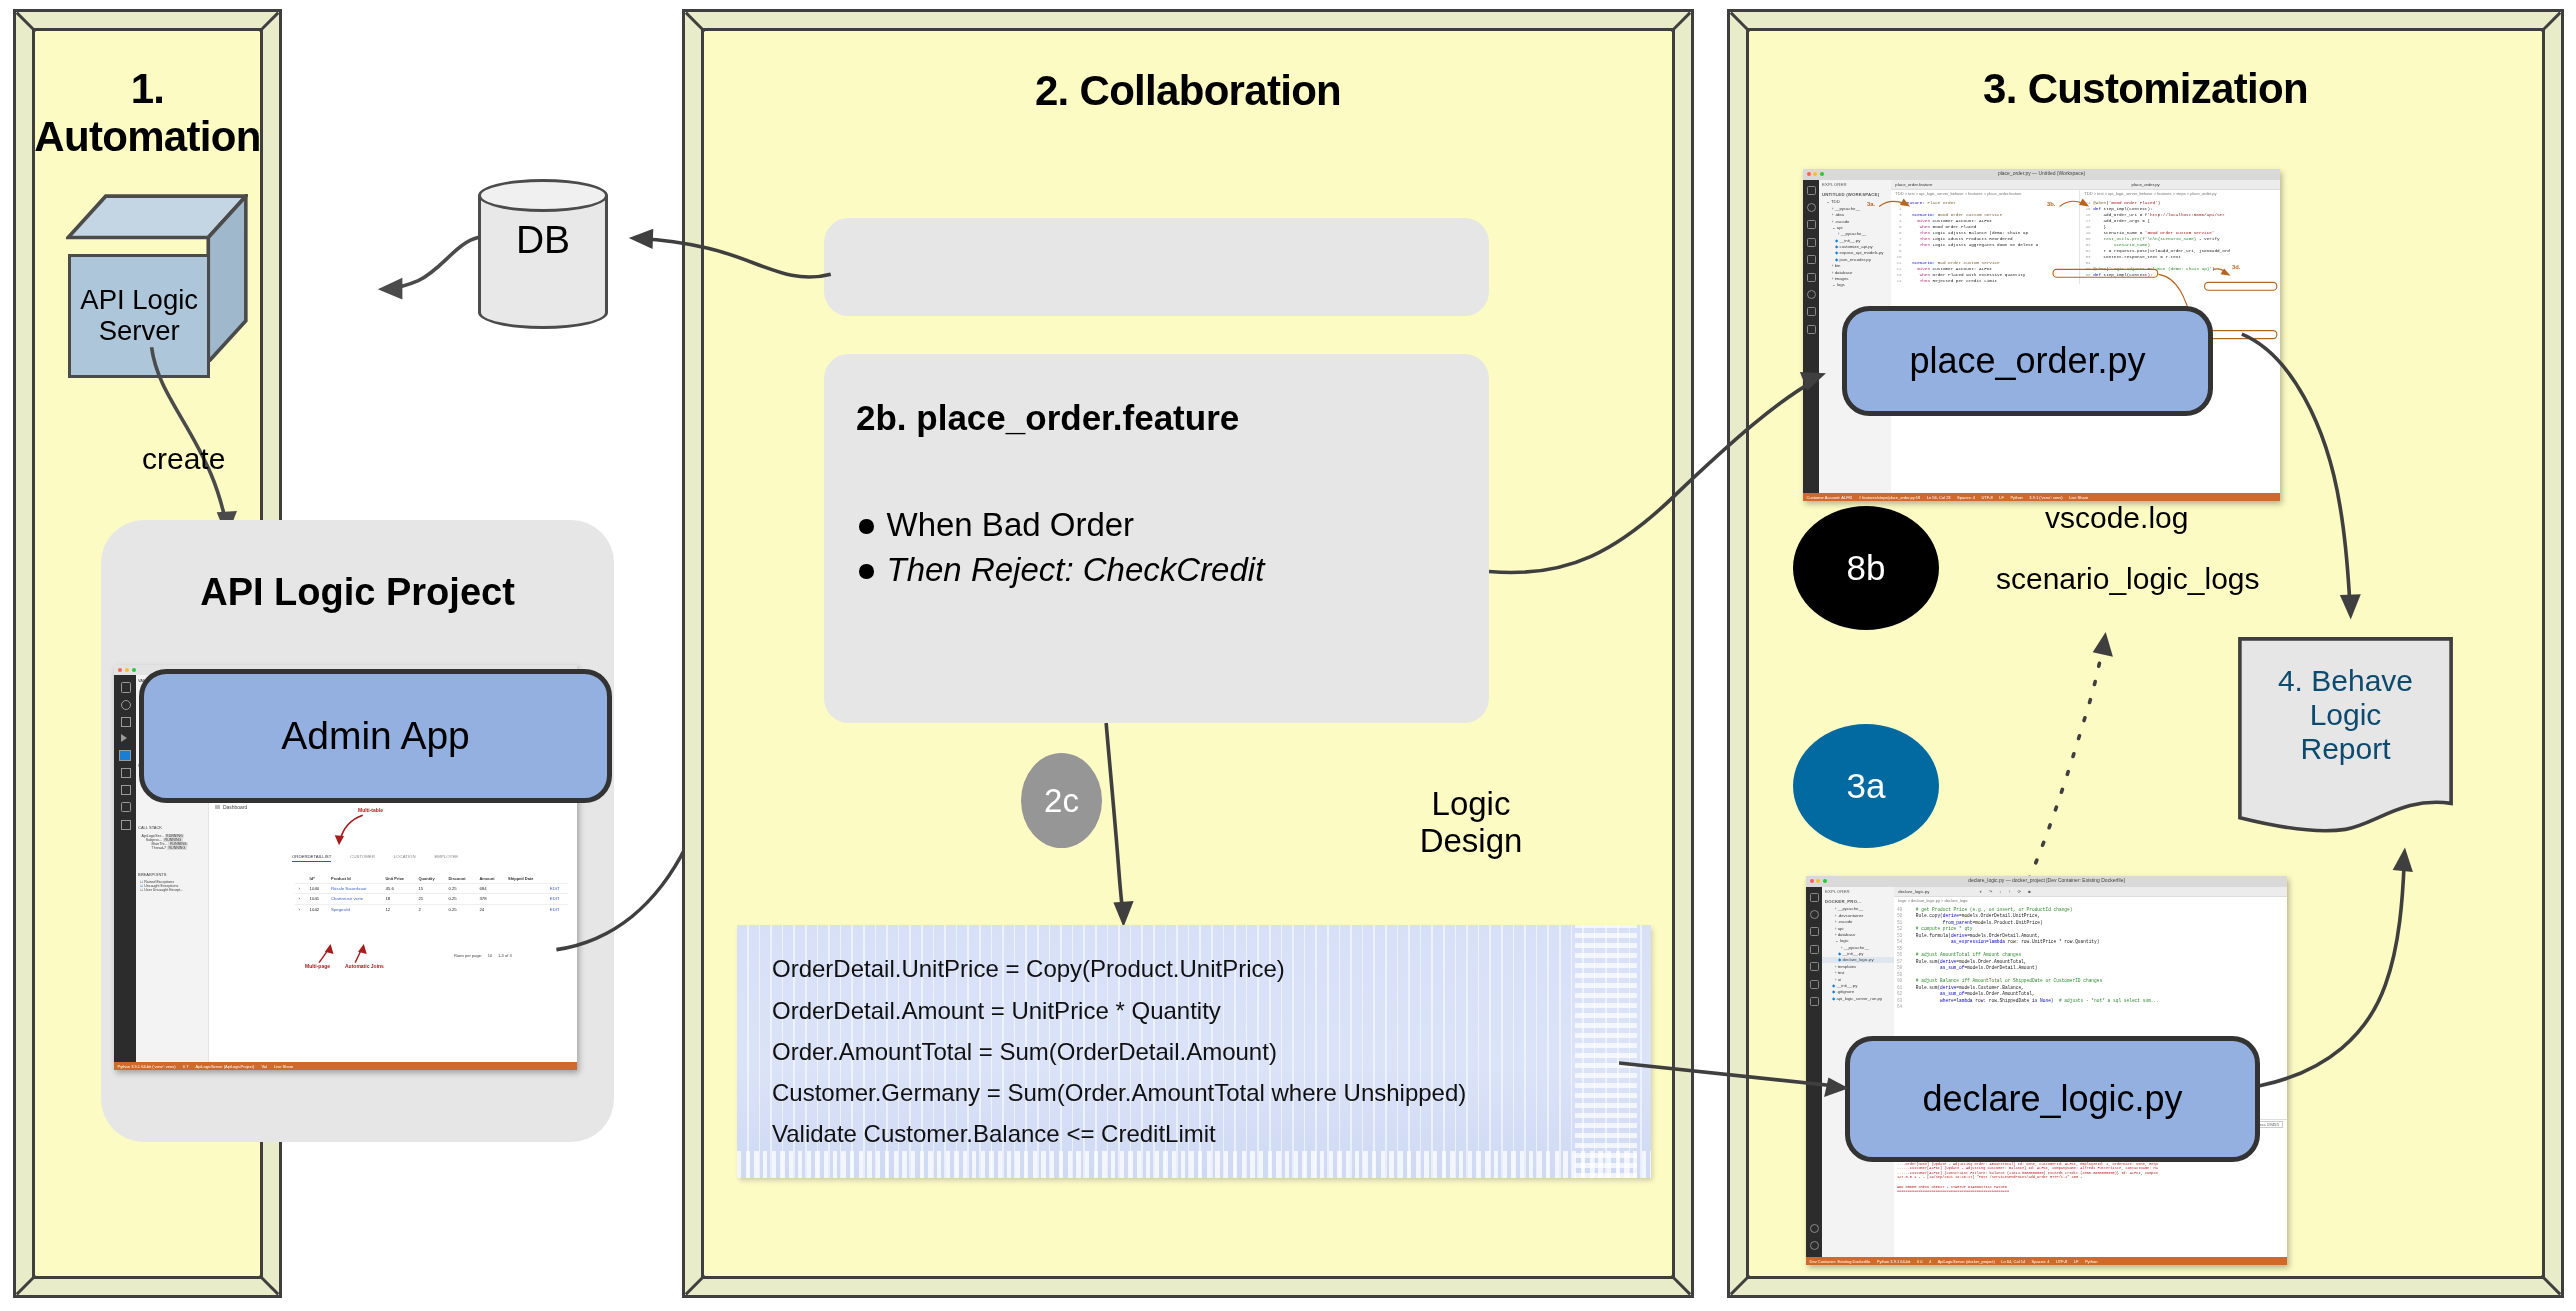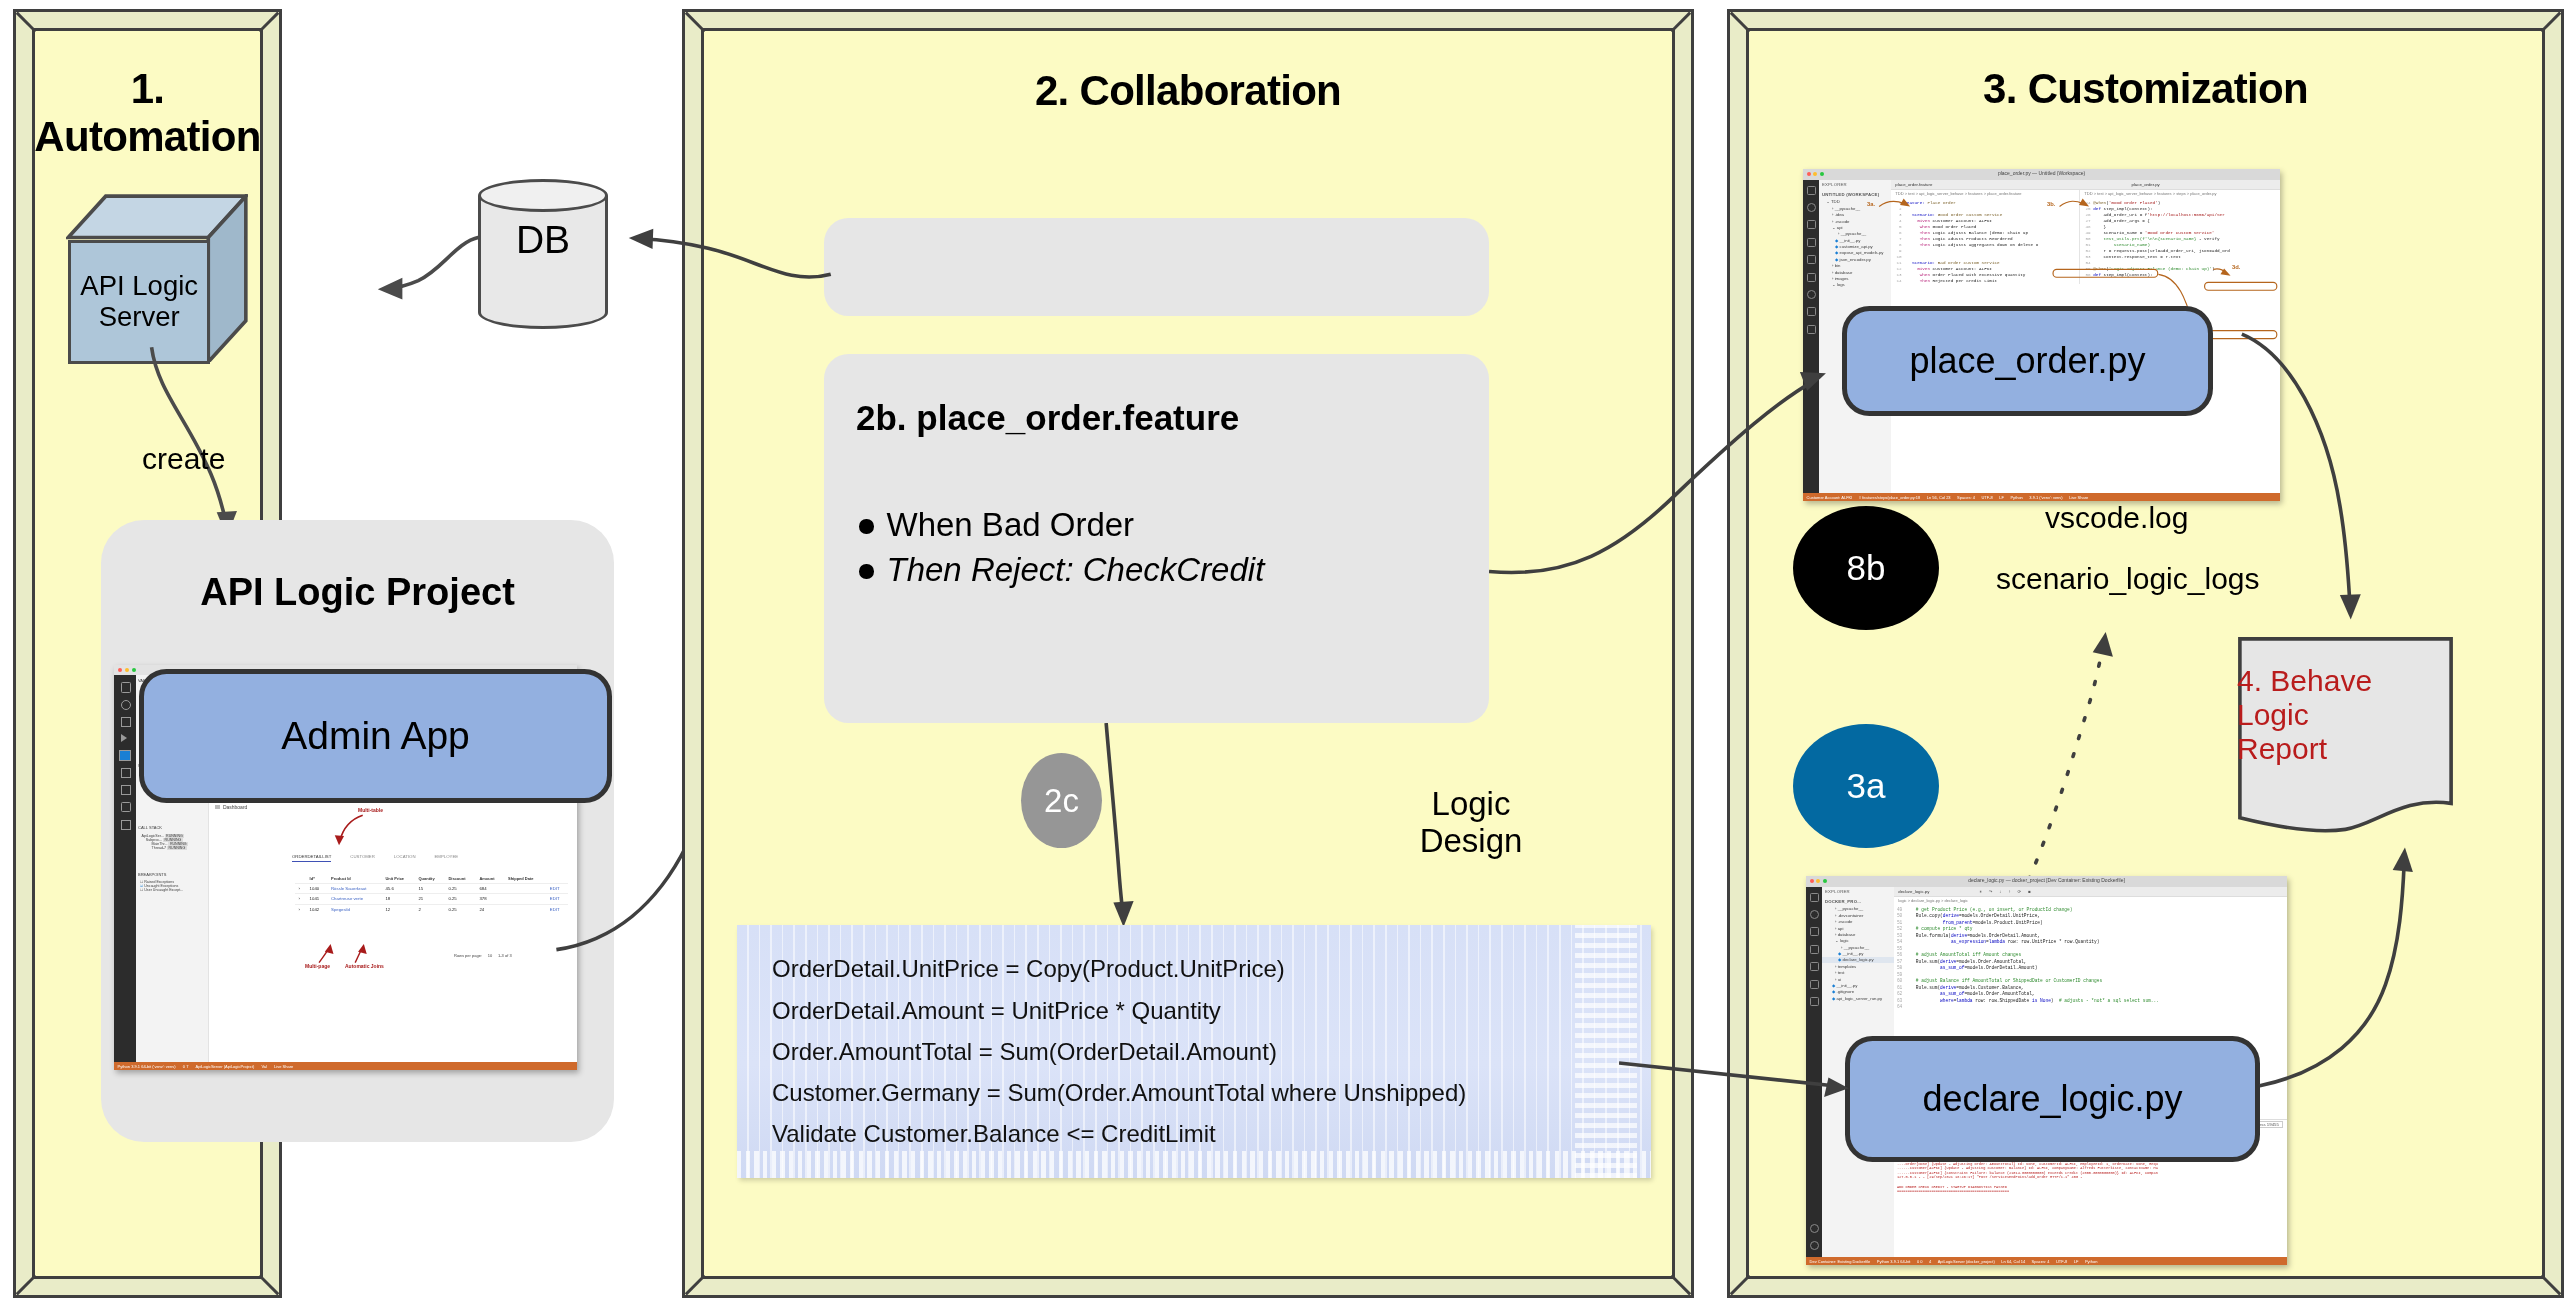--- a/index.html
+++ b/index.html
@@ -48,21 +48,21 @@
   .napkin .rule{position:absolute;color:#111;white-space:nowrap;
       font-family:"Liberation Sans Narrow","Liberation Sans",sans-serif;}
 
   
   .bullets{position:absolute;list-style:none;margin:0;padding:0;}
   .bullets li{display:flex;align-items:flex-start;color:#000;}
   .bullets li .dot{width:14.5px;height:14.5px;border-radius:50%;background:#000;margin:13px 13px 0 0;flex:0 0 auto;}
 
   
   .docshape{position:absolute;}
-  .docshape .txt{position:absolute;left:0;right:0;text-align:left;color:#b91c1c;line-height:1.14;}
+  .docshape .txt{position:absolute;left:0;right:0;text-align:center;color:#0c4a6e;line-height:1.14;}
 
   
   .shot{position:absolute;background:#fff;box-shadow:2.2px 2.9px 5.8px rgba(0,0,0,.28);overflow:hidden;}
   .shot .tbar{position:absolute;left:0;right:0;top:0;height:11px;background:#d9d9d9;border-bottom:0.7px solid #c0c0c0;}
   .shot .tbar .dots{position:absolute;left:3.6px;top:2.9px;display:flex;gap:2.2px;}
   .shot .tbar .dots i{width:4.3px;height:4.3px;border-radius:50%;display:block;}
   .shot .tbar .ttl{position:absolute;left:0;right:0;top:1.4px;text-align:center;font-size:5px;color:#444;}
   .shot .act{position:absolute;left:0;top:11px;bottom:0;width:16px;background:#2c2c2c;}
   .shot .act i{position:absolute;left:4.3px;width:7.2px;height:7.2px;border:0.7px solid #8a8a8a;border-radius:1.4px;display:block;}
   .shot .side{position:absolute;top:11px;bottom:0;left:16px;width:72px;background:#f3f3f3;border-right:0.7px solid #e0e0e0;}
@@ -111,21 +111,21 @@
       <line x1="367" y1="1779" x2="341" y2="1753" stroke="#3f3f3f" stroke-width="4"></line>
     </svg>
     <div class="panel-title" style="top:56px;font-size:42px;">1. Automation</div>
   </div>
 
   <div class="server3d" style="left:66px;top:194px;width:182px;height:168px;">
     <svg class="top" viewBox="0 0 252 232" preserveAspectRatio="none">
       <polygon points="3,60 55,3 249,3 197,60" fill="#c4d6e4" stroke="#4b4b4b" stroke-width="5"></polygon>
       <polygon points="197,60 249,3 249,175 197,232" fill="#9fb8cb" stroke="#4b4b4b" stroke-width="5"></polygon>
     </svg>
-    <div class="front" style="left:2.2px;top:46px;width:142px;height:124px;font-size:27.5px;">
+    <div class="front" style="left:2.2px;top:60px;width:142px;height:124px;font-size:27.5px;">
       <span style="white-space:pre-line;">API Logic
 Server</span>
     </div>
   </div>
 
   <div class="cyl" style="left:478px;top:179px;width:130px;height:150px;">
     <div class="btm" style="bottom:0;"></div>
     <div class="body" style="top:16.6px;bottom:16.6px;"></div>
     <div class="top" style="top:0;"></div>
     <div class="txt" style="top:39px;font-size:39px;">DB</div>

